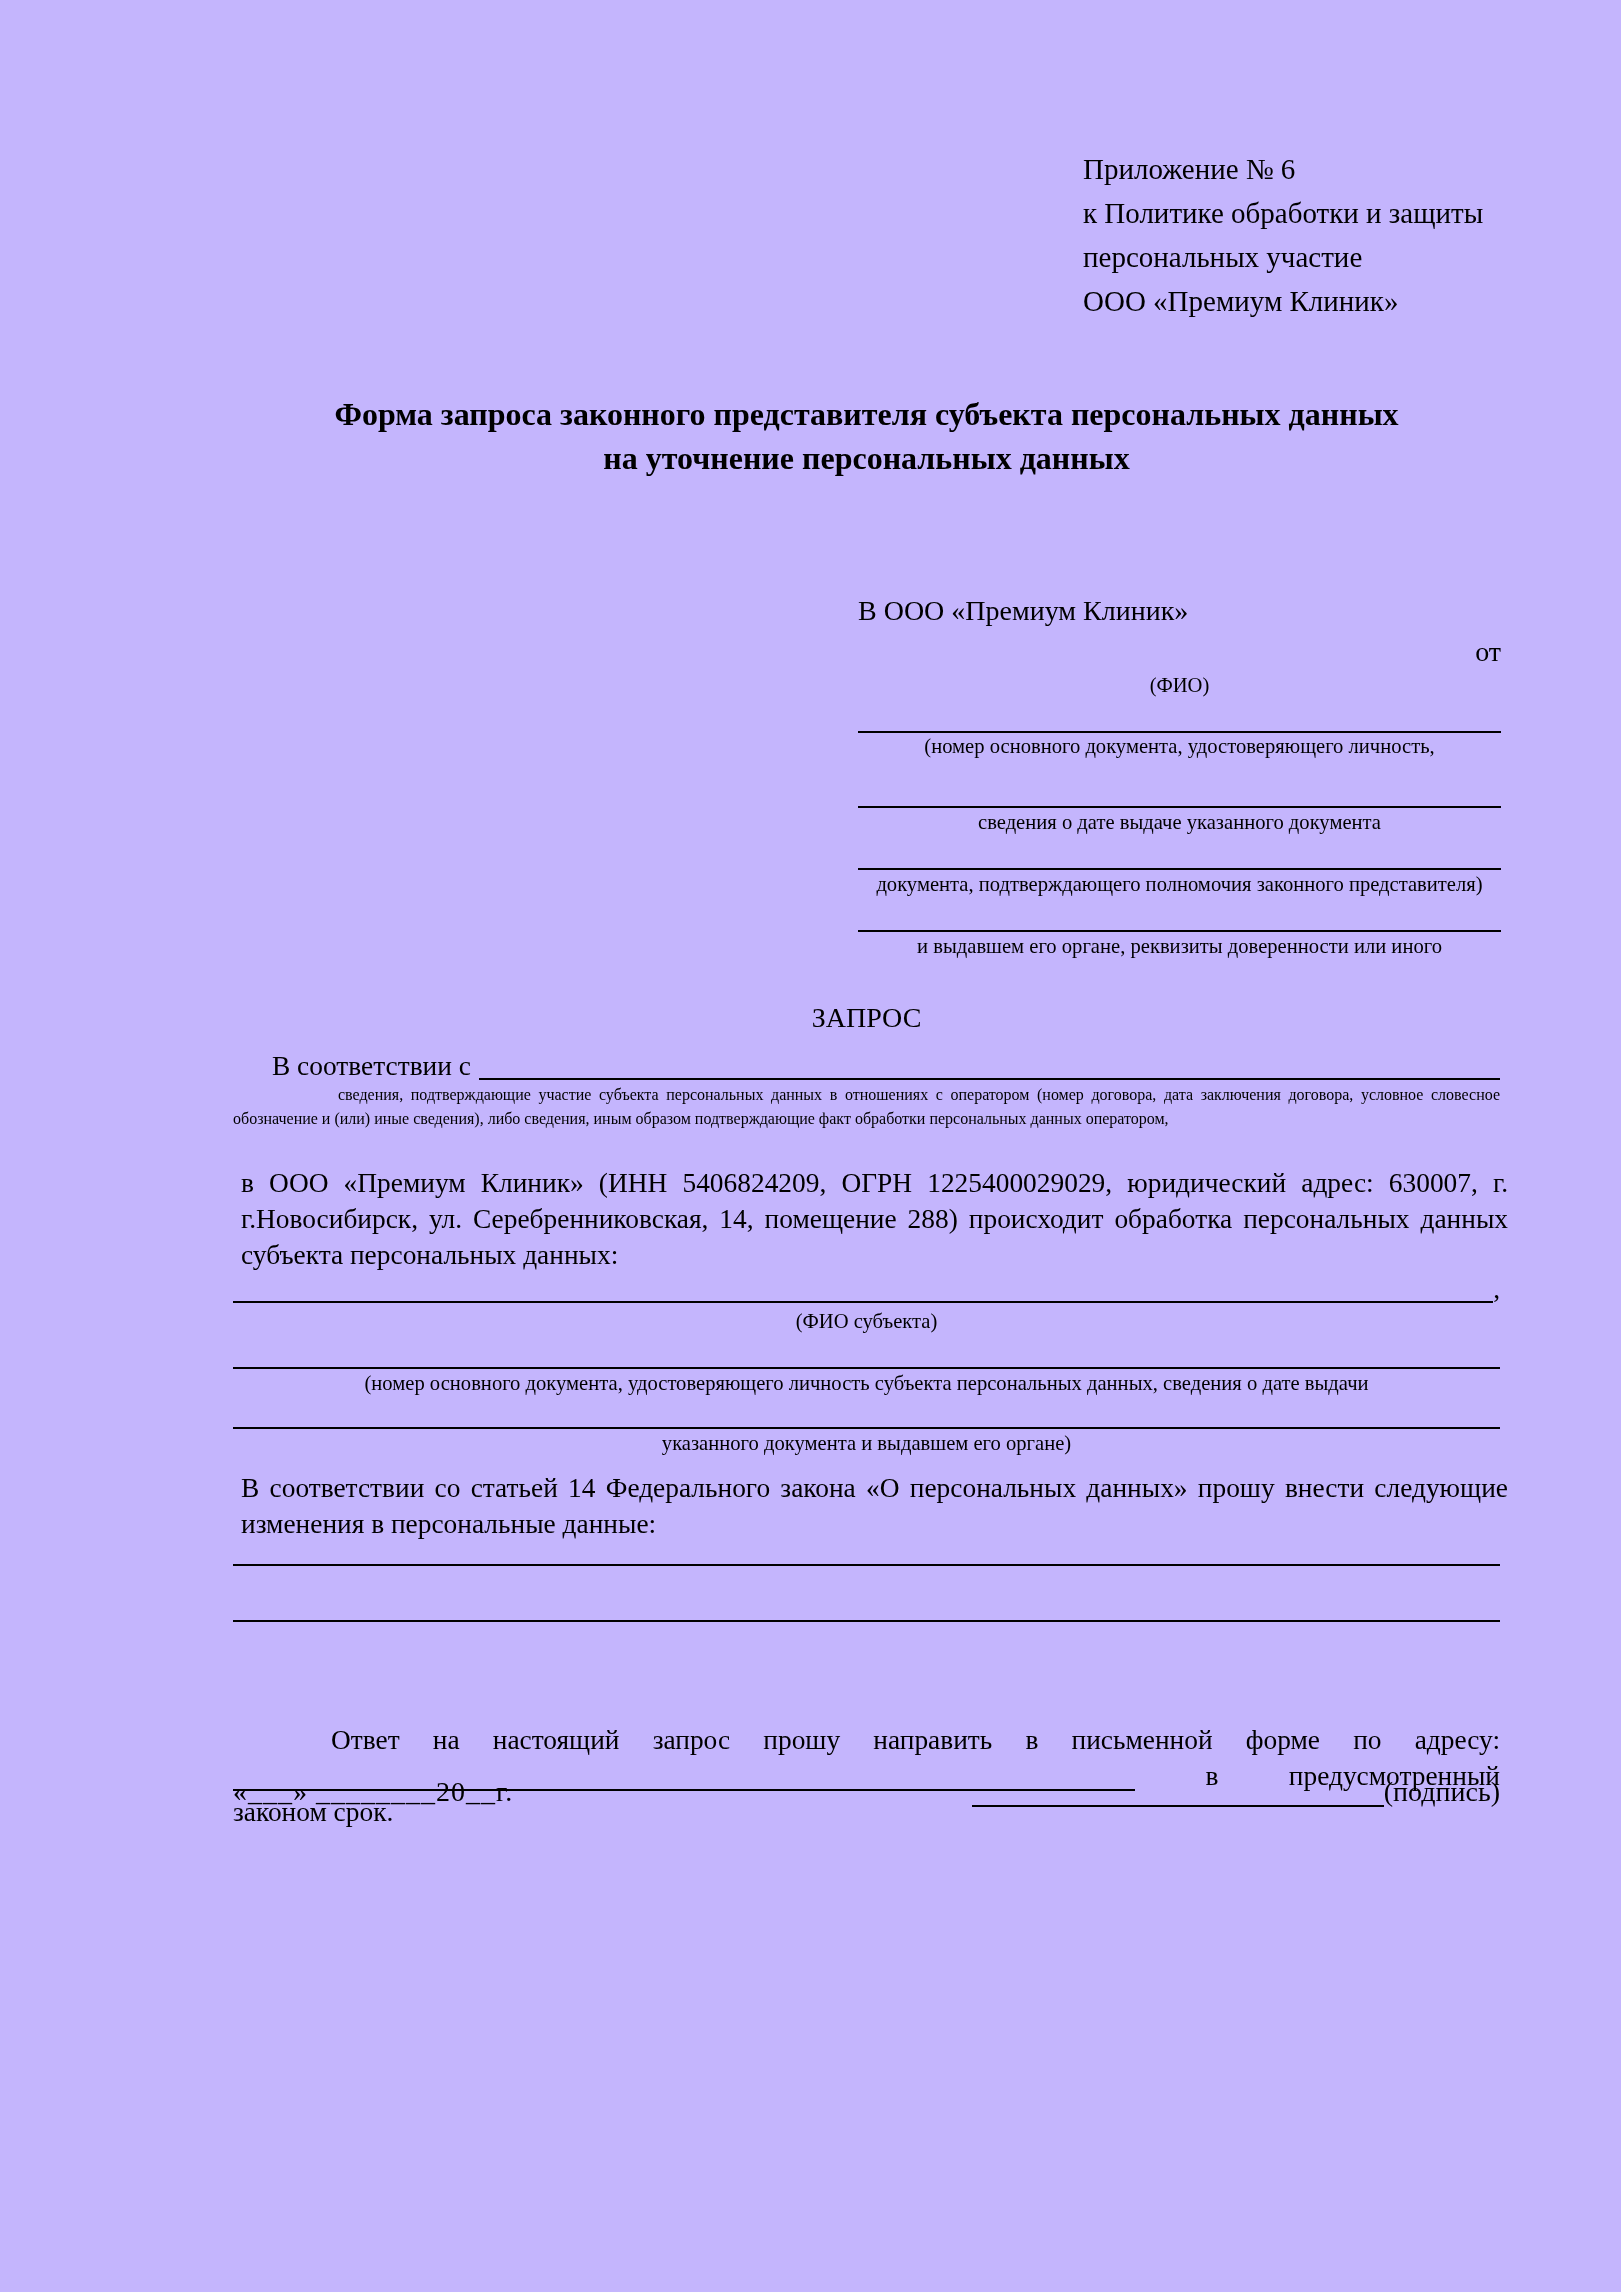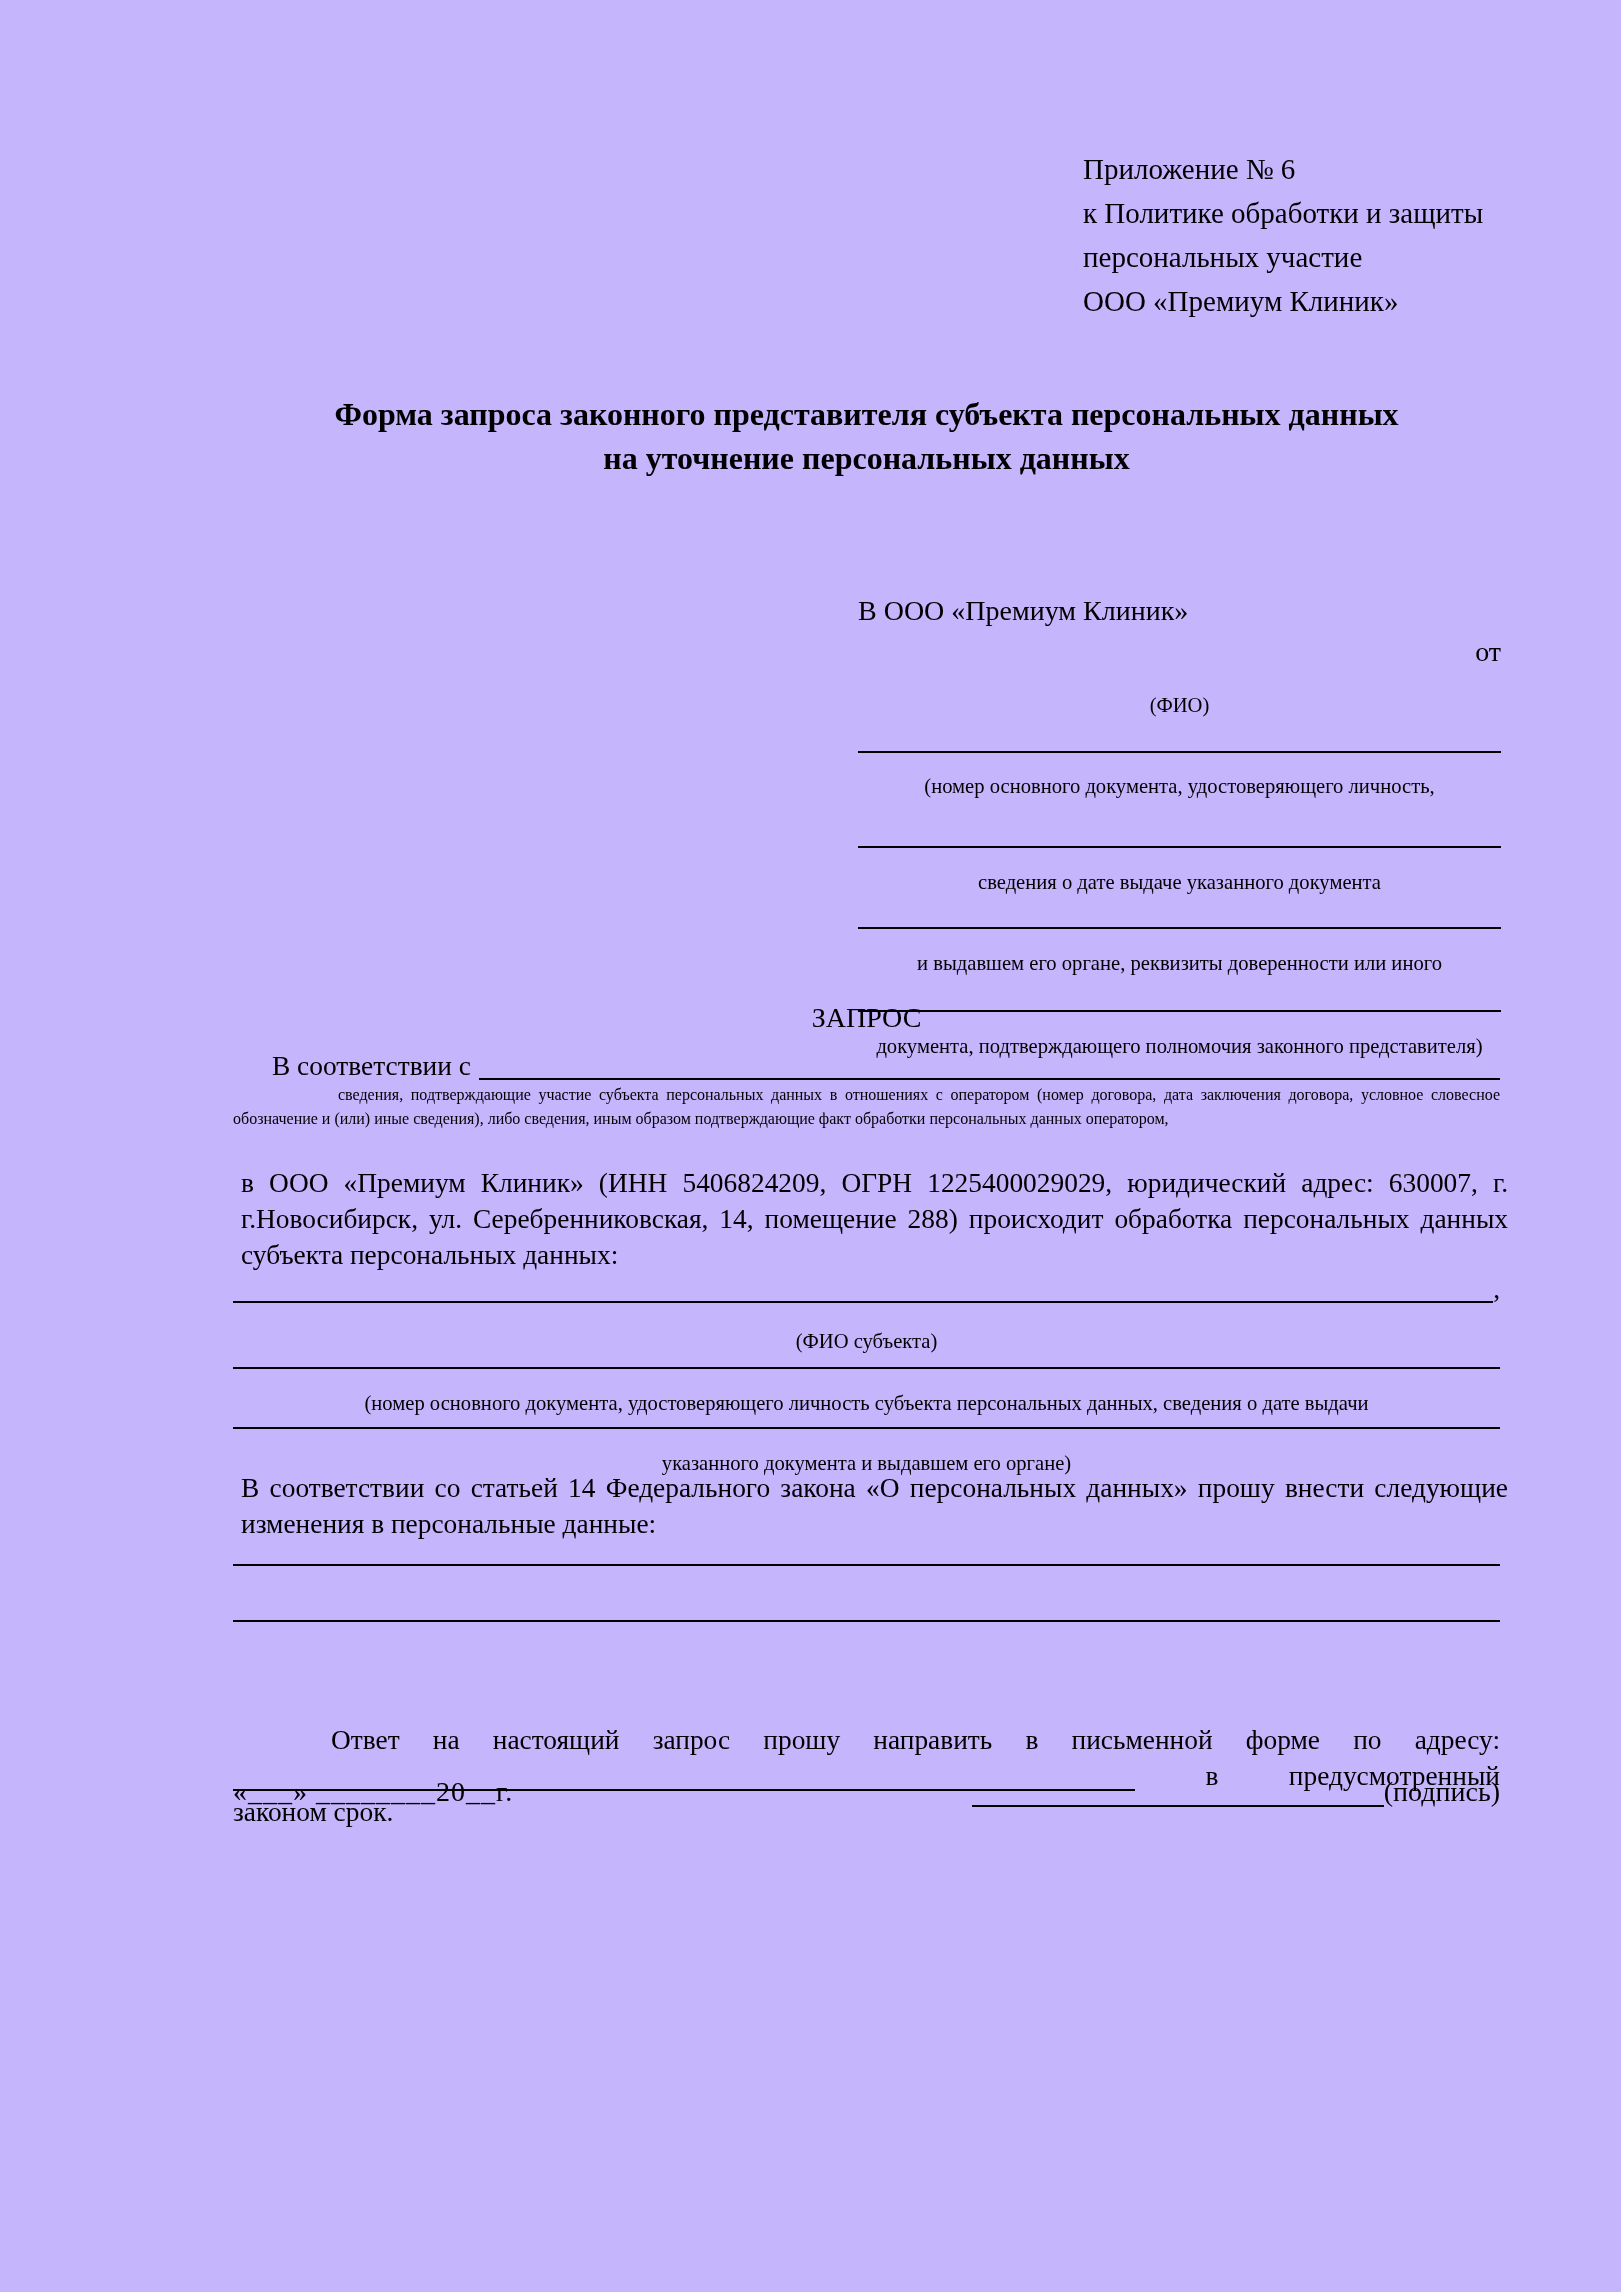--- a/index.html
+++ b/index.html
@@ -19,21 +19,21 @@
 
   
   .doc-title { top:392px; text-align:center; font-weight:bold; font-size:32px; line-height:44px; }
 
   
   .addressee { left:858px; top:590px; width:643px; font-size:28px; }
   .addr-to { line-height:42px; }
   .addr-from { display:flex; align-items:flex-end; height:42px;flex-direction:column; }
   .addr-from .label { line-height:39px; }
   .fill { flex:1 1 auto; border-bottom:2.9px solid #000; margin:0 0 3.9px 7.8px; }
-  .cap { font-size:20.6px; line-height:23.5px; text-align:center;margin-top:20px; }
+  .cap { font-size:20.6px; line-height:23.5px; text-align:center; }
   .afield { border-top:2.9px solid #000; padding-top:2.9px; }
   .afield.m1 { margin-top:33px; }
   .afield.m2 { margin-top:47px; }
   .afield.m3 { margin-top:33px; }
   .afield.m4 { margin-top:34px; }
 
   
   .zapros { top:998px; text-align:center; font-size:28px; line-height:39px; }
   .intro { top:1049px; display:flex; align-items:flex-end; font-size:27.4px; }
   .intro .label { line-height:35px; margin-left:39px; white-space:nowrap; }
@@ -88,25 +88,25 @@
       <span class="fill"></span>
     </div>
     <div class="cap">(ФИО)</div>
 
     <div class="afield m1">
       <div class="cap">(номер основного документа, удостоверяющего личность,</div>
     </div>
     <div class="afield m2">
       <div class="cap">сведения о дате выдаче указанного документа</div>
     </div>
+    <div class="afield m4">
+      <div class="cap">документа, подтверждающего полномочия законного представителя)</div>
+    </div>
     <div class="afield m3">
       <div class="cap">и выдавшем его органе, реквизиты доверенности или иного</div>
-    </div>
-    <div class="afield m4">
-      <div class="cap">документа, подтверждающего полномочия законного представителя)</div>
     </div>
   </div>
 
   <div class="abs content zapros">ЗАПРОС</div>
 
   <div class="abs content intro">
     <span class="label">В соответствии с</span>
     <span class="fill"></span>
   </div>
 

